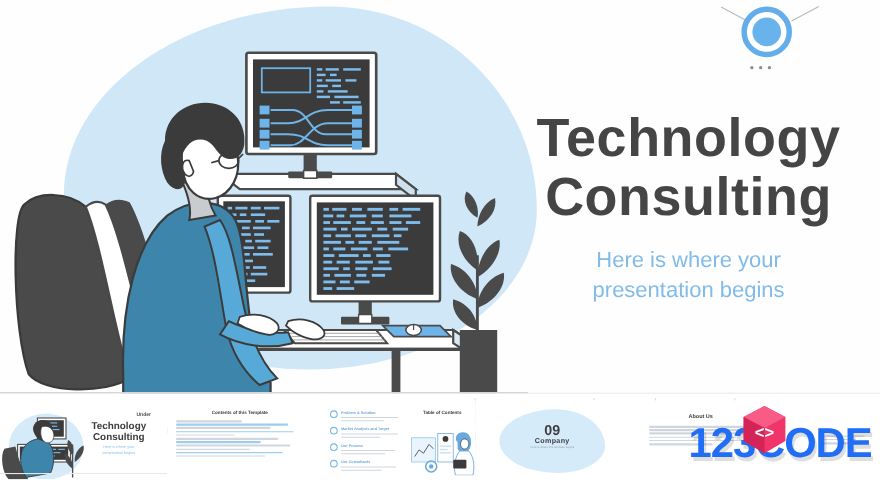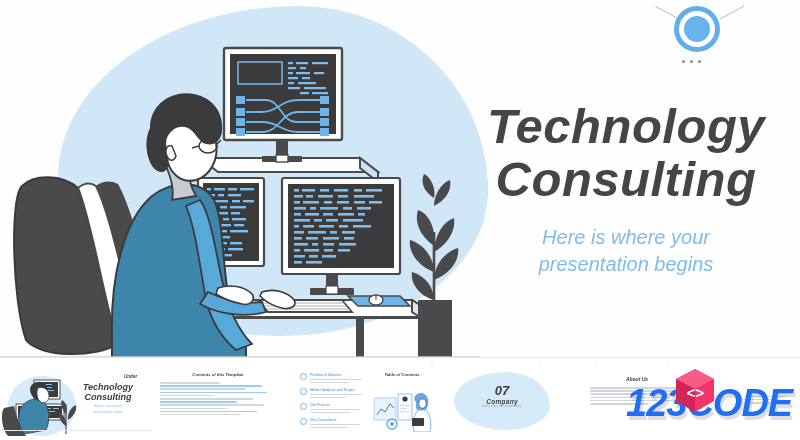--- a/index.html
+++ b/index.html
@@ -1,18 +1,18 @@
 <!DOCTYPE html>
 <html><head>
 <meta charset="utf-8">
 <style>
   html,body{margin:0;padding:0;background:#ffffff;}
   body{width:800px;height:440px;overflow:hidden;font-family:"Liberation Sans",sans-serif;}
 
-  #slide-root{position:relative;width:800px;height:440px;background:#fef9c3;overflow:hidden;font-style:italic;}
+  #slide-root{position:relative;width:800px;height:440px;background:#fef9c3;overflow:hidden;}
 
   
   .hero{position:absolute;left:0;top:0;width:800px;height:358px;background:#fefefe;overflow:hidden;}
 
   .blob{position:absolute;left:58px;top:6px;width:430px;height:330px;background:#cfe7f7;
         border-radius:56% 44% 48% 52% / 52% 56% 44% 48%;}
 
   
   .title-block{position:absolute;left:476px;top:100px;width:300px;text-align:center;}
   .title-line{font-size:49px;line-height:53px;font-weight:700;color:#454545;letter-spacing:.5px;
@@ -479,21 +479,21 @@
         <path d="M44,16 C40,12 44,6 50,7 C56,8 58,16 55,22 C52,28 46,26 44,22 Z" fill="#6aa9dd"></path>
         <path d="M46,24 C42,28 40,38 42,46 L58,46 C60,36 58,28 54,24 Z" fill="#ffffff" stroke="#6aa9dd" stroke-width="0.8"></path>
         <path d="M47,16 C48,12 53,12 54,16 C55,20 52,23 49,22 C47,21 46,18 47,16 Z" fill="#ffffff" stroke="#4a4a4a" stroke-width="0.7"></path>
         <rect x="40" y="32" width="12" height="8" rx="1" fill="#3b3b3b"></rect>
       </svg>
     </div>
 
     <div class="thumb thumb-t4">
       <div class="mini-blob" style="position:absolute;left:22px;top:8px;width:96px;height:58px;"></div>
       <div style="position:absolute;left:22px;top:20px;width:96px;">
-        <div class="mini-num">07</div>
+        <div class="mini-num">09</div>
         <div class="mini-lbl">Company</div>
         <div class="mini-sub">Here is where this template begins</div>
       </div>
     </div>
 
     <div class="thumb thumb-t5">
       <div style="position:absolute;left:22px;top:12px;width:94px;">
         <div class="t-title" style="font-size:5px;">About Us</div>
         <div style="margin-top:5px;">
           <div class="t-line" style="width:96%"></div>

